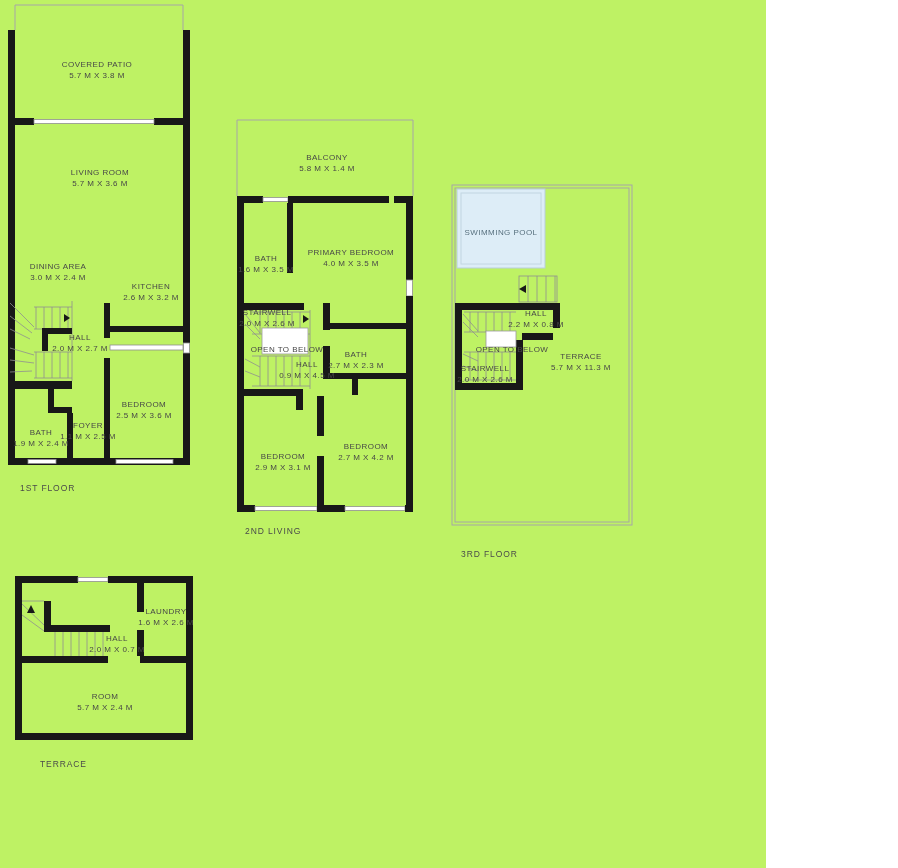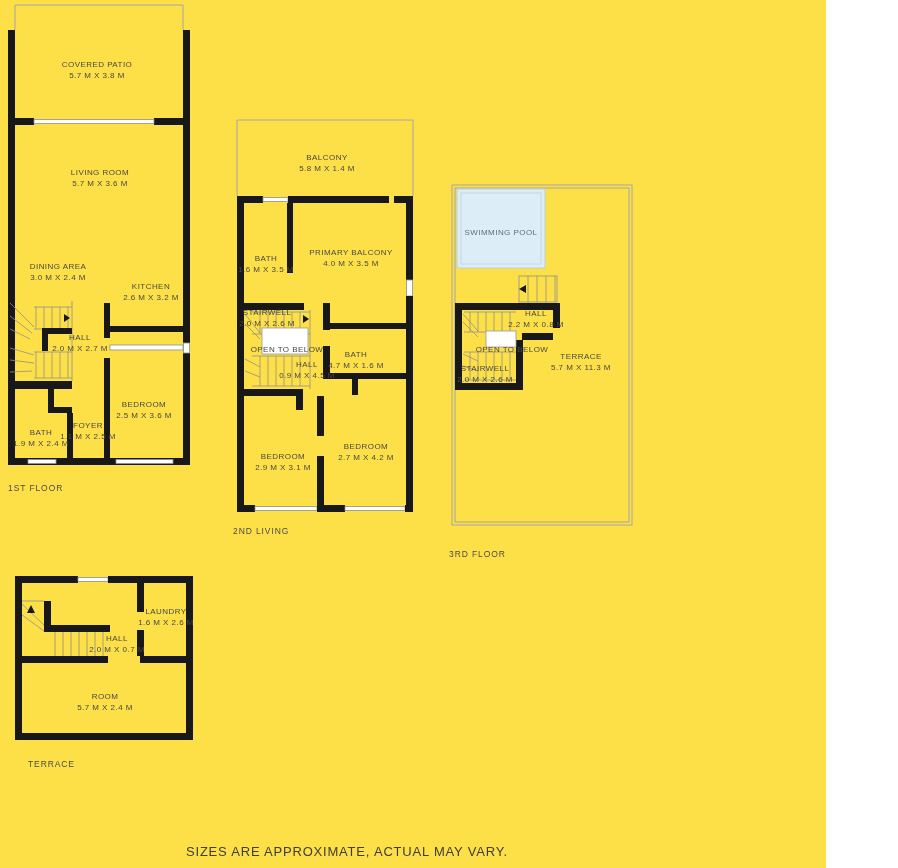--- a/index.html
+++ b/index.html
@@ -1,27 +1,27 @@
 <!DOCTYPE html>
 <html><head>
 <meta charset="utf-8">
 <style>
   html,body{margin:0;padding:0;background:#ffffff;}
-  .page{position:relative;width:826px;height:868px;background:#fde047;overflow:hidden;
+  .page{position:relative;width:766px;height:868px;background:#bef264;overflow:hidden;
         font-family:"Liberation Sans",sans-serif;text-decoration:underline;}
   .floor-svg{position:absolute;}
   .w{fill:#181818;}
   .thin{fill:none;stroke:#a6a6a6;stroke-width:1;}
   .st{stroke:#8f8f8f;stroke-width:0.8;}
   .win{fill:#ffffff;stroke:#8f8f8f;stroke-width:0.8;}
   .ob{fill:#ffffff;stroke:#9a9a9a;stroke-width:0.8;}
   .room-label{position:absolute;transform:translate(-50%,-50%);text-align:center;
               color:#474747;font-size:8px;letter-spacing:0.45px;line-height:10.5px;white-space:nowrap;}
   .pool-label{color:#57707e;}
-  .floor-label{position:absolute;color:#4a4a4a;font-size:8.5px;letter-spacing:0.9px;white-space:nowrap;}
+  .floor-label{position:absolute;color:#4a4a4a;font-size:8.5px;letter-spacing:0.9px;white-space:nowrap;margin-left:12px;}
   .footer-note{position:absolute;left:186px;top:844px;font-size:13px;letter-spacing:0.8px;color:#3c3c3c;}
   .compass{position:absolute;left:838px;top:799px;}
   .compass text{font-family:"Liberation Serif",serif;font-style:italic;font-size:13px;fill:#111;}
 </style>
 </head>
 <body>
 
 <div class="page">
 
   <svg class="floor-svg" style="left:6px;top:3px" width="188" height="466" viewBox="0 0 188 466">
@@ -232,37 +232,37 @@
 
   <div class="room-label" style="left:327px;top:163px">
     <div>BALCONY</div>
     <div>5.8 M X 1.4 M</div>
   </div>
   <div class="room-label" style="left:266px;top:264px">
     <div>BATH</div>
     <div>1.6 M X 3.5 M</div>
   </div>
   <div class="room-label" style="left:351px;top:258px">
-    <div>PRIMARY BALCONY</div>
+    <div>PRIMARY BEDROOM</div>
     <div>4.0 M X 3.5 M</div>
   </div>
   <div class="room-label" style="left:267px;top:318px">
     <div>STAIRWELL</div>
     <div>2.0 M X 2.6 M</div>
   </div>
   <div class="room-label" style="left:287px;top:350px">
     <div>OPEN TO BELOW</div>
   </div>
   <div class="room-label" style="left:307px;top:370px">
     <div>HALL</div>
     <div>0.9 M X 4.5 M</div>
   </div>
   <div class="room-label" style="left:356px;top:360px">
     <div>BATH</div>
-    <div>4.7 M X 1.6 M</div>
+    <div>2.7 M X 2.3 M</div>
   </div>
   <div class="room-label" style="left:283px;top:462px">
     <div>BEDROOM</div>
     <div>2.9 M X 3.1 M</div>
   </div>
   <div class="room-label" style="left:366px;top:452px">
     <div>BEDROOM</div>
     <div>2.7 M X 4.2 M</div>
   </div>
 
@@ -296,20 +296,19 @@
   <div class="room-label" style="left:105px;top:702px">
     <div>ROOM</div>
     <div>5.7 M X 2.4 M</div>
   </div>
 
   <div class="floor-label" style="left:8px;top:483px">1ST FLOOR</div>
   <div class="floor-label" style="left:233px;top:526px">2ND LIVING</div>
   <div class="floor-label" style="left:449px;top:549px">3RD FLOOR</div>
   <div class="floor-label" style="left:28px;top:759px">TERRACE</div>
 
-  <div class="footer-note">SIZES ARE APPROXIMATE, ACTUAL MAY VARY.</div>
 
   <svg class="compass" width="60" height="66" viewBox="0 0 60 66">
     <polygon fill="#111111" points="36,14 55,33 38,38 23,53"></polygon>
     <text x="9" y="63">N</text>
   </svg>
 
 </div>
 
 </body></html>

